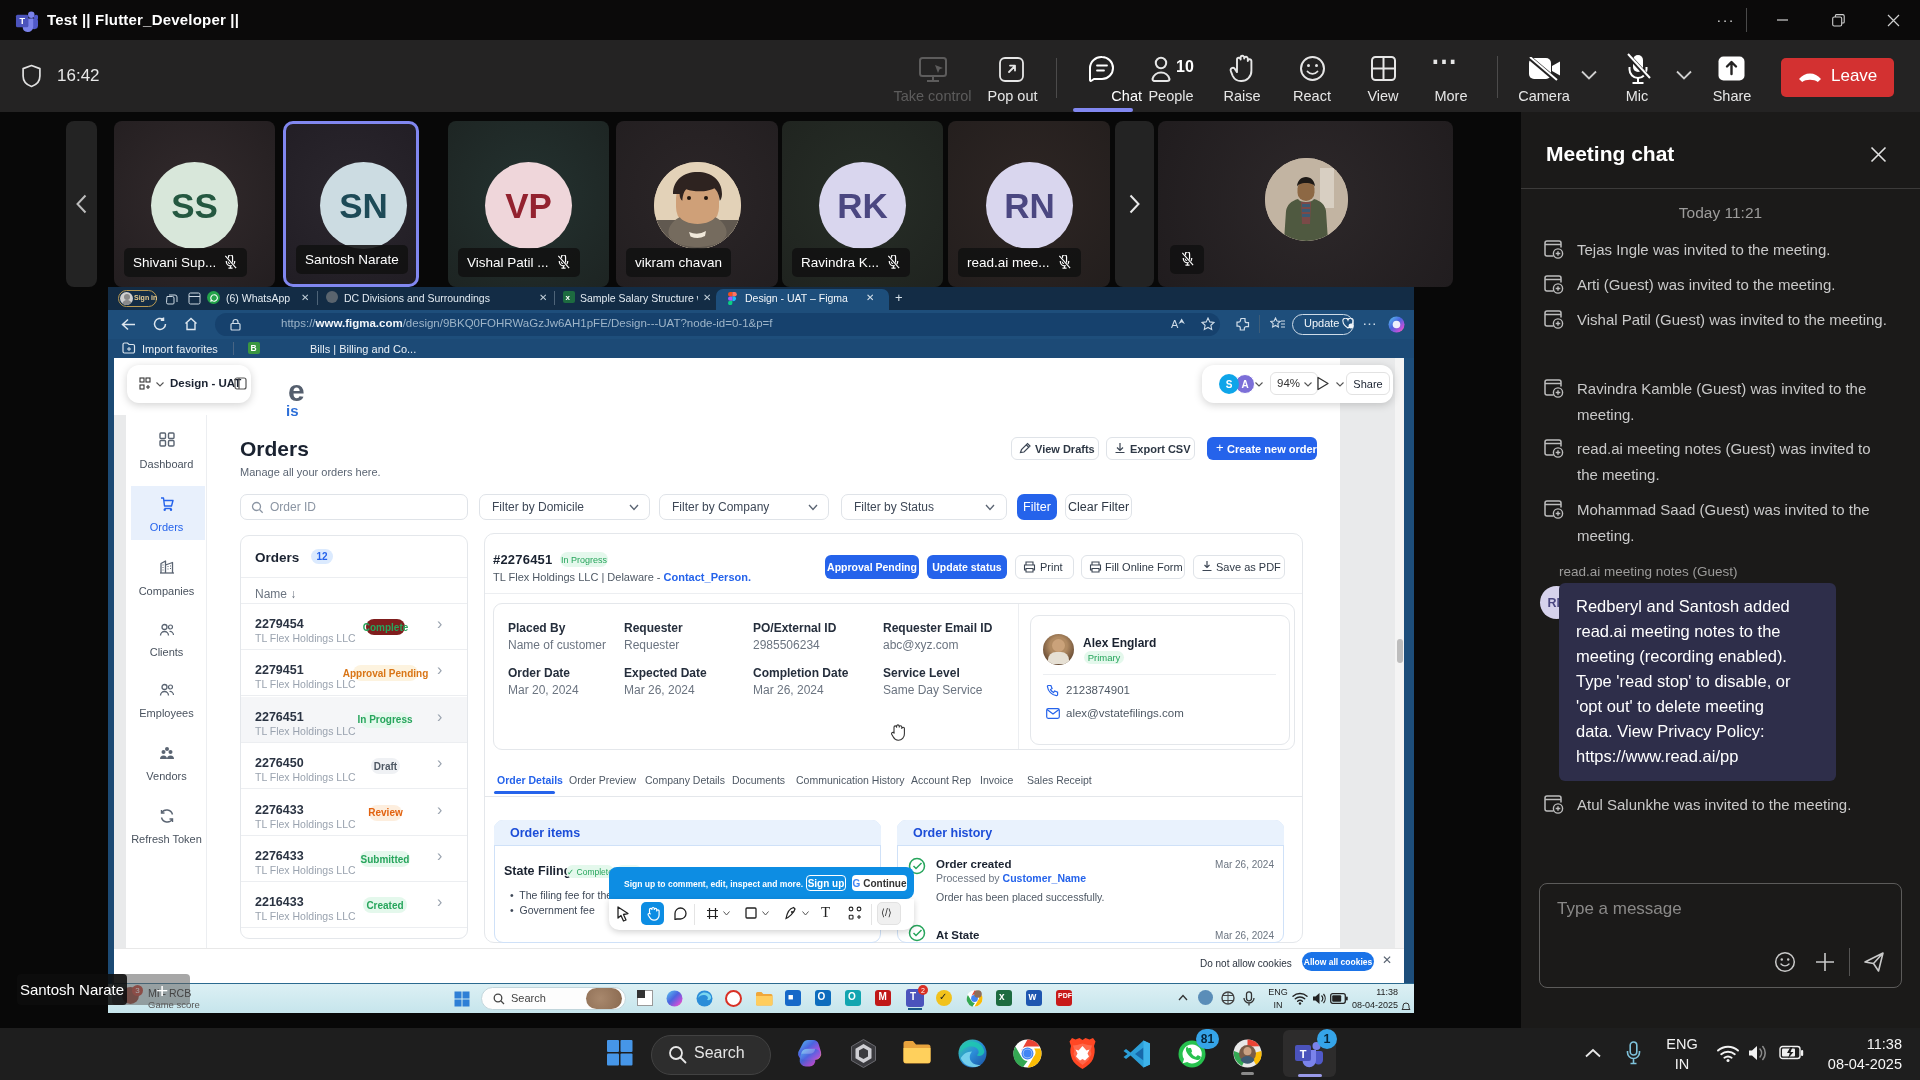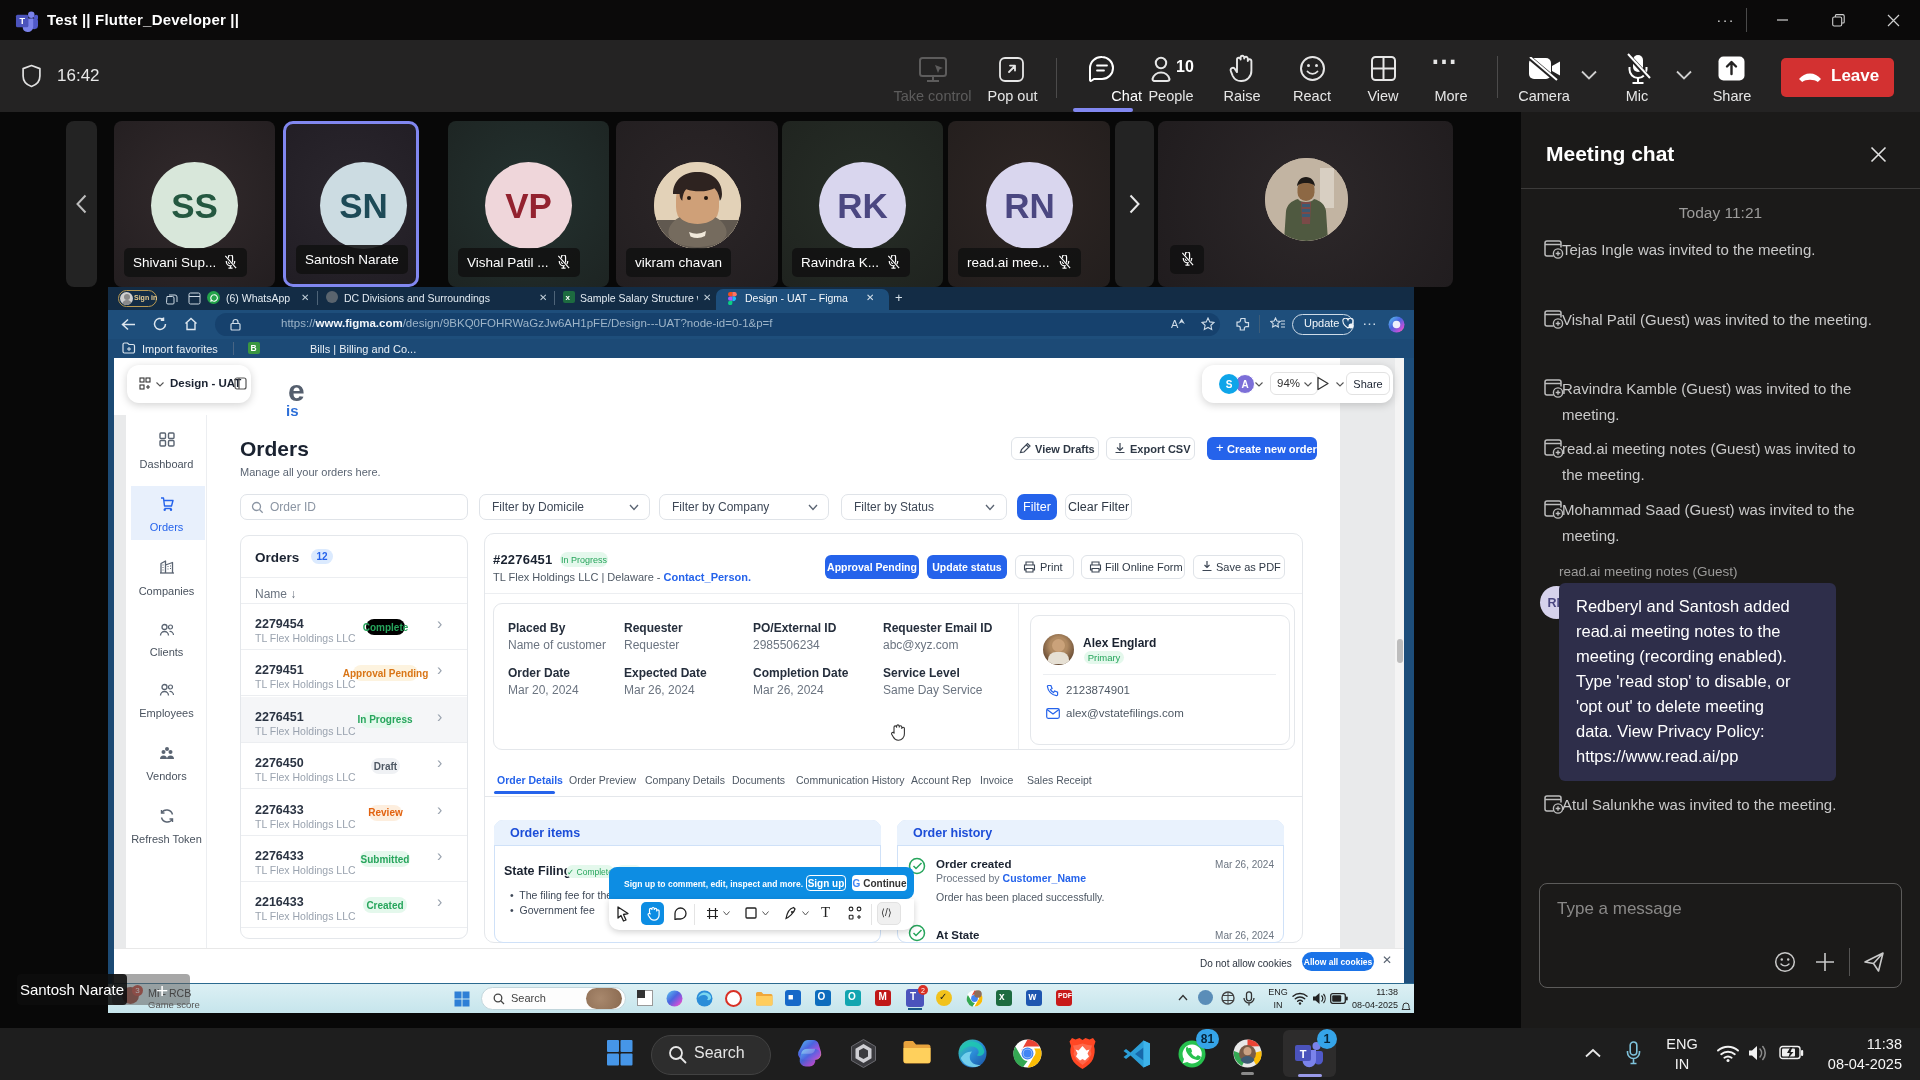--- a/index.html
+++ b/index.html
@@ -29,21 +29,21 @@
   .onum { position:absolute; left:14px; top:13px; font-size:12.5px; font-weight:700; color:#2a3342; }
   .ocmp { position:absolute; left:14px; top:28px; font-size:10.5px; color:#9aa3af; }
   .badge { position:absolute; top:15px; white-space:nowrap; height:16px; border-radius:9px; font-size:10px; font-weight:700; display:flex; align-items:center; justify-content:center; padding:0 4px; }
   .chev { position:absolute; left:196px; top:11px; font-size:16px; color:#9aa3af; }
   .dlab { position:absolute; font-size:12px; font-weight:700; color:#252e3c; }
   .dval { position:absolute; font-size:12px; color:#6b7480; }
   
   #chat { position:absolute; left:1521px; top:112px; width:399px; height:916px; background:#1b1a19; }
   .evrow { position:absolute; left:22px; color:#c9c9c9; font-size:15px; }
   .evrow svg { position:absolute; left:0; top:1px; }
-  .evrow .txt { display:block; margin-left:19px; width:332px; line-height:25.5px; }
+  .evrow .txt { display:block; margin-left:34px; width:332px; line-height:25.5px; }
   
   #taskbar { position:absolute; left:0; top:1028px; width:1920px; height:52px; background:#1e1e1e; }
 </style>
 </head>
 <body>
 <div id="root">
 
   <div id="titlebar">
     <svg class="abs" style="left:15px;top:9px" width="23" height="23" viewBox="0 0 24 24">
       <circle cx="17" cy="6" r="3.4" fill="#7b83eb"></circle>
@@ -158,21 +158,21 @@
     <svg class="abs" style="left:1718px;top:16px" width="27" height="25" viewBox="0 0 27 25">
         <rect x="0.5" y="0.5" width="26" height="24" rx="5" fill="#fff"></rect>
         <path d="M13.5 18V6.5M9 10.5l4.5-4.5 4.5 4.5" fill="none" stroke="#242323" stroke-width="2.4" stroke-linecap="round" stroke-linejoin="round"></path>
       </svg>
     <div class="abs" style="left:1693px;top:48px;width:78px;text-align:center;font-size:14.5px;color:#e6e6e6;">Share</div>
 
     <div class="abs" style="left:1781px;top:18px;width:113px;height:39px;background:#d33131;border-radius:5px;"></div>
     <svg class="abs" style="left:1796px;top:30px" width="28" height="14" viewBox="0 0 28 14">
         <path d="M3 10.5C8.5 3 19.5 3 25 10.5l-3.2 3c-1.8-1.3-4.6-2.2-7.8-2.2s-6 .9-7.8 2.2z" fill="#fff" transform="translate(0,-1.5)"></path>
       </svg>
-    <div class="abs" style="left:1831px;top:26px;font-size:17px;font-weight:700;color:#fff;">Leave</div>
+    <div class="abs" style="left:1831px;top:26px;font-size:17px;font-weight:400;color:#fff;">Leave</div>
   </div>
 
   <div id="tiles">
     <div class="navtile" style="left:66px;width:31px;">
       <svg width="11" height="20" viewBox="0 0 11 20">
           <path d="M9.5 1.5L1.5 10l8 8.5" fill="none" stroke="#bdbdbd" stroke-width="2"></path>
         </svg>
     </div>
 
     <div class="tile" style="left:114px;width:161px;background:radial-gradient(circle at 50% 45%, #322a2c, #231e20);">
@@ -482,21 +482,21 @@
       <div class="abs" style="left:147px;top:192px;font-size:13.5px;font-weight:700;color:#1a2230;">Orders</div>
       <div class="abs" style="left:203px;top:191px;width:22px;height:15px;background:#dbeafe;border-radius:8px;color:#2563eb;font-size:10px;font-weight:700;display:flex;align-items:center;justify-content:center;">12</div>
       <div class="abs" style="left:133px;top:219px;width:226px;height:1px;background:#eceef1;"></div>
       <div class="abs" style="left:147px;top:229px;font-size:12px;color:#6b7480;">Name ↓</div>
       <div class="abs" style="left:133px;top:245px;width:226px;height:1px;background:#eceef1;"></div>
 
       <div class="abs" style="left:133px;top:339px;width:226px;height:46px;background:#f5f6f8;"></div>
       <div class="row" style="top:246px;">
           <span class="onum">2279454</span>
           <span class="ocmp">TL Flex Holdings LLC</span>
-          <span class="badge" style="left:125px;width:39px;background:#000000;color:#27a55c;">Complete</span>
+          <span class="badge" style="left:125px;width:39px;background:#7f1d1d;color:#27a55c;">Complete</span>
           <span class="chev">›</span>
         </div>
       <div class="row" style="top:292.4px;">
           <span class="onum">2279451</span>
           <span class="ocmp">TL Flex Holdings LLC</span>
           <span class="badge" style="left:112px;width:65px;background:#fdf3df;color:#d97516;">Approval Pending</span>
           <span class="chev">›</span>
         </div>
       <div class="row" style="top:338.8px;">
           <span class="onum">2276451</span>
@@ -829,20 +829,29 @@
 
     <div class="evrow" style="top:125px;">
         <svg width="21" height="21" viewBox="0 0 21 21">
           <path d="M18 9.5V5a2 2 0 0 0-2-2H4a2 2 0 0 0-2 2v11a2 2 0 0 0 2 2h6.5" fill="none" stroke="#bdbdbd" stroke-width="1.5"></path>
           <path d="M2 6.5h16" stroke="#bdbdbd" stroke-width="1.5"></path>
           <circle cx="15" cy="15.5" r="4.6" fill="none" stroke="#bdbdbd" stroke-width="1.4"></circle>
           <path d="M15 13.2v4.6M12.7 15.5h4.6" stroke="#bdbdbd" stroke-width="1.4"></path>
         </svg>
         <span class="txt">Tejas Ingle was invited to the meeting.</span>
       </div>
+    <div class="evrow" style="top:160px;">
+        <svg width="21" height="21" viewBox="0 0 21 21">
+          <path d="M18 9.5V5a2 2 0 0 0-2-2H4a2 2 0 0 0-2 2v11a2 2 0 0 0 2 2h6.5" fill="none" stroke="#bdbdbd" stroke-width="1.5"></path>
+          <path d="M2 6.5h16" stroke="#bdbdbd" stroke-width="1.5"></path>
+          <circle cx="15" cy="15.5" r="4.6" fill="none" stroke="#bdbdbd" stroke-width="1.4"></circle>
+          <path d="M15 13.2v4.6M12.7 15.5h4.6" stroke="#bdbdbd" stroke-width="1.4"></path>
+        </svg>
+        <span class="txt">Arti (Guest) was invited to the meeting.</span>
+      </div>
     <div class="evrow" style="top:195px;">
         <svg width="21" height="21" viewBox="0 0 21 21">
           <path d="M18 9.5V5a2 2 0 0 0-2-2H4a2 2 0 0 0-2 2v11a2 2 0 0 0 2 2h6.5" fill="none" stroke="#bdbdbd" stroke-width="1.5"></path>
           <path d="M2 6.5h16" stroke="#bdbdbd" stroke-width="1.5"></path>
           <circle cx="15" cy="15.5" r="4.6" fill="none" stroke="#bdbdbd" stroke-width="1.4"></circle>
           <path d="M15 13.2v4.6M12.7 15.5h4.6" stroke="#bdbdbd" stroke-width="1.4"></path>
         </svg>
         <span class="txt">Vishal Patil (Guest) was invited to the meeting.</span>
       </div>
     <div class="evrow" style="top:264px;">

